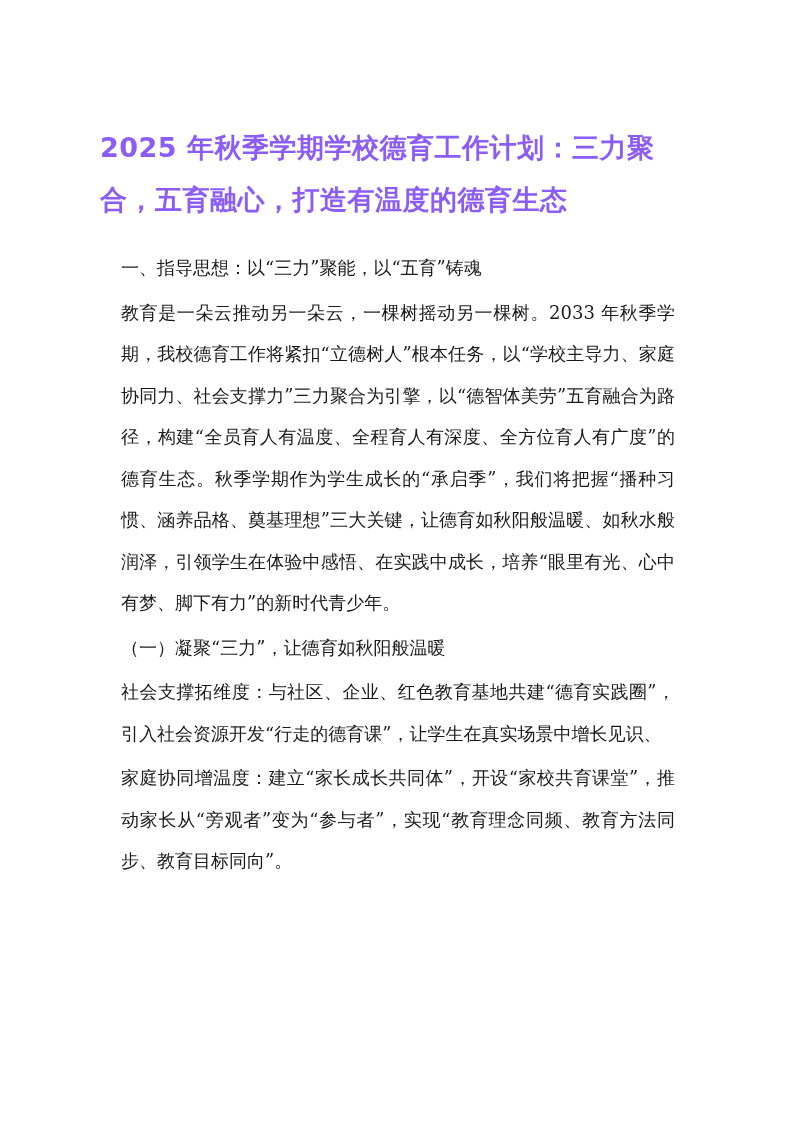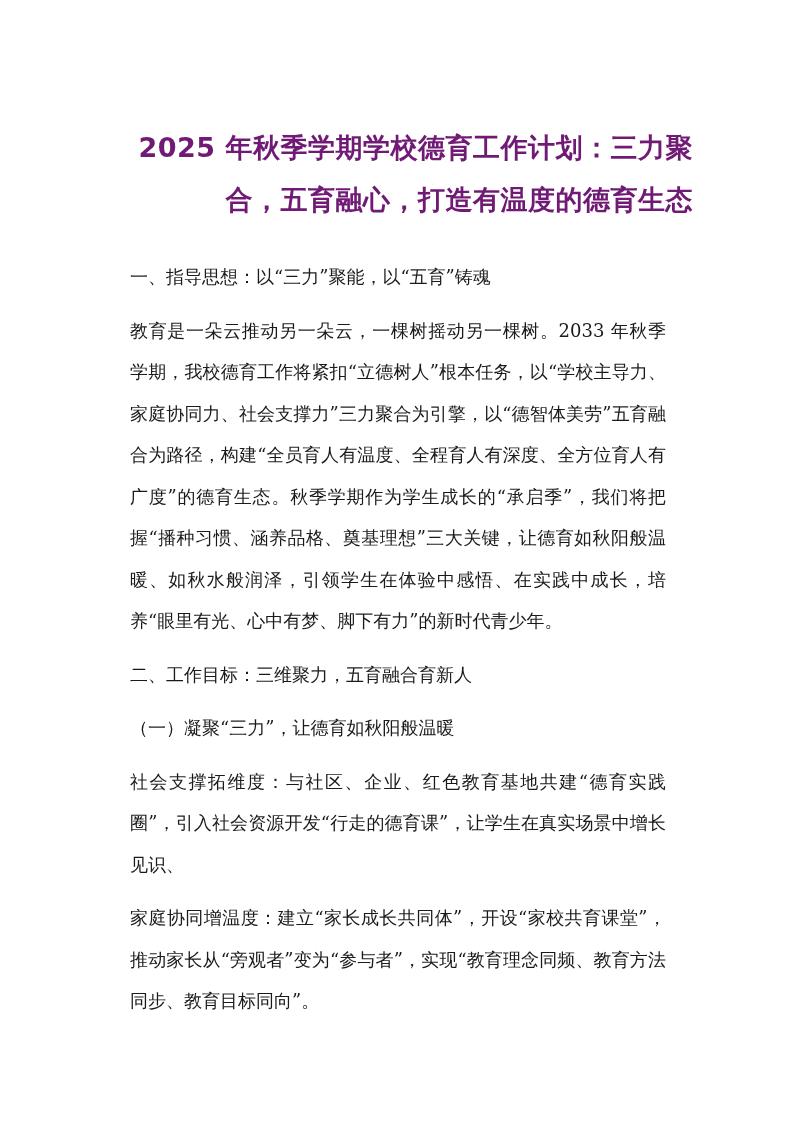--- a/index.html
+++ b/index.html
@@ -1,41 +1,40 @@
 <!DOCTYPE html>
 <html><head>
 <meta charset="utf-8">
 <style>
   html, body { margin: 0; padding: 0; background: #ffffff; }
   body { width: 793px; height: 1122px; position: relative; overflow: hidden; }
   .page { position: absolute; left: 0; top: 0; width: 793px; height: 1122px; background: #fff; }
   .title {
     position: absolute; left: 100px; top: 122px; width: 593px;
-    text-align: right;
+    text-align: left;
     font-family: "DejaVu Sans", sans-serif;
-    font-weight: bold; font-size: 27px; line-height: 52px; color: #701a75;
+    font-weight: bold; font-size: 27px; line-height: 52px; color: #8b5cf6;
     letter-spacing: 0.5px;
   }
   .body {
     position: absolute; left: 118px; top: 244px; width: 560px;
     font-family: "DejaVu Serif", serif;
     font-size: 18px; line-height: 41.5px; color: #1a1a1a;
   }
-  .body p { margin: 12px; text-align: justify; text-align-last: left; }
+  .body p { margin: 3px; text-align: justify; text-align-last: left; }
 </style>
 </head>
 <body>
 
 <div class="page">
   <div class="title">
     <div>2025 年秋季学期学校德育工作计划：三力聚</div>
     <div>合，五育融心，打造有温度的德育生态</div>
   </div>
 
   <div class="body">
     <p>一、指导思想：以“三力”聚能，以“五育”铸魂</p>
     <p>教育是一朵云推动另一朵云，一棵树摇动另一棵树。2033 年秋季学期，我校德育工作将紧扣“立德树人”根本任务，以“学校主导力、家庭协同力、社会支撑力”三力聚合为引擎，以“德智体美劳”五育融合为路径，构建“全员育人有温度、全程育人有深度、全方位育人有广度”的德育生态。秋季学期作为学生成长的“承启季”，我们将把握“播种习惯、涵养品格、奠基理想”三大关键，让德育如秋阳般温暖、如秋水般润泽，引领学生在体验中感悟、在实践中成长，培养“眼里有光、心中有梦、脚下有力”的新时代青少年。</p>
-    <p>二、工作目标：三维聚力，五育融合育新人</p>
     <p>（一）凝聚“三力”，让德育如秋阳般温暖</p>
     <p>社会支撑拓维度：与社区、企业、红色教育基地共建“德育实践圈”，引入社会资源开发“行走的德育课”，让学生在真实场景中增长见识、</p>
     <p>家庭协同增温度：建立“家长成长共同体”，开设“家校共育课堂”，推动家长从“旁观者”变为“参与者”，实现“教育理念同频、教育方法同步、教育目标同向”。</p>
   </div>
 </div>
 
 </body></html>

